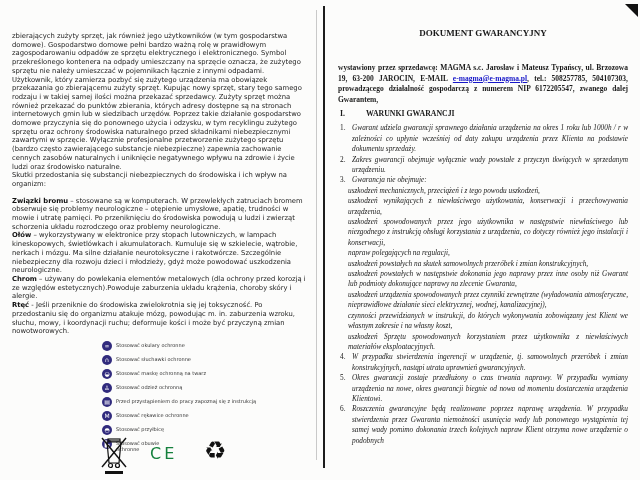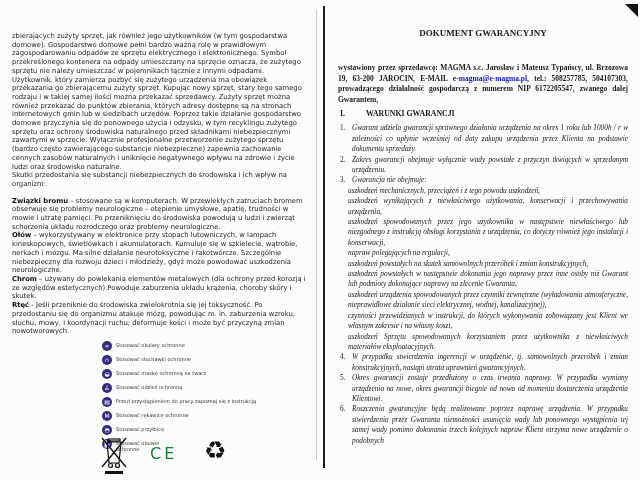--- a/index.html
+++ b/index.html
@@ -31,41 +31,41 @@
   .page-divider-light{position:absolute;left:316px;top:10px;width:1px;height:450px;background:#c9c9c9;}
   .page-divider-dark{position:absolute;left:323px;top:6px;width:2px;height:462px;background:#1c1c1c;}
   .corner-mark{position:absolute;right:2px;top:4px;width:13px;height:13px;background:#111;
                clip-path:polygon(0 0,100% 0,100% 100%);}
 
   
   .right-page{position:absolute;left:338px;top:28px;width:290px;color:#1a1a1a;
               font-family:"Liberation Serif",serif;}
   .rp-title{text-align:center;font-weight:bold;font-size:9px;margin-bottom:25px;}
   .rp-intro{font-size:7.5px;line-height:10.6px;font-weight:bold;text-align:justify;margin-bottom:3px;}
-  .email{color:#1616c8;cursor:pointer;}
+  .email{color:#1616c8;text-decoration:underline;cursor:pointer;}
   .rp-section{font-weight:bold;font-size:7.8px;margin:4px 0 5px 2px;}
   .rp-section .sec-num{display:inline-block;width:26px;}
   .clause{display:flex;font-size:7.3px;line-height:10.4px;text-align:justify;}
   .clause .cnum{flex:0 0 14px;padding-left:2px;box-sizing:border-box;}
   .clause .ctext{flex:1;font-style:italic;}
   .clause.sub{padding-left:10px;}
 </style>
 </head>
 <body>
 
 <div class="canvas">
 
   <div class="left-page">
     <div class="left-text">
       <p>zbierających zużyty sprzęt, jak również jego użytkowników (w tym gospodarstwa domowe). Gospodarstwo domowe pełni bardzo ważną rolę w prawidłowym zagospodarowaniu odpadów ze sprzętu elektrycznego i elektronicznego. Symbol przekreślonego kontenera na odpady umieszczany na sprzęcie oznacza, że zużytego sprzętu nie należy umieszczać w pojemnikach łącznie z innymi odpadami. Użytkownik, który zamierza pozbyć się zużytego urządzenia ma obowiązek przekazania go zbierającemu zużyty sprzęt. Kupując nowy sprzęt, stary tego samego rodzaju i w takiej samej ilości można przekazać sprzedawcy. Zużyty sprzęt można również przekazać do punktów zbierania, których adresy dostępne są na stronach internetowych gmin lub w siedzibach urzędów. Poprzez takie działanie gospodarstwo domowe przyczynia się do ponownego użycia i odzysku, w tym recyklingu zużytego sprzętu oraz ochrony środowiska naturalnego przed składnikami niebezpiecznymi zawartymi w sprzęcie. Wyłącznie profesjonalne przetworzenie zużytego sprzętu (bardzo często zawierającego substancje niebezpieczne) zapewnia zachowanie cennych zasobów naturalnych i uniknięcie negatywnego wpływu na zdrowie i życie ludzi oraz środowisko naturalne.</p>
       <p>Skutki przedostania się substancji niebezpiecznych do środowiska i ich wpływ na organizm:</p>
 
       <p class="hazard first"><b class="term">Związki bromu</b><span> – </span><span>stosowane są w komputerach. W przewlekłych zatruciach bromem obserwuje się problemy neurologiczne – otępienie umysłowe, apatię, trudności w mowie i utratę pamięci. Po przeniknięciu do środowiska powodują u ludzi i zwierząt schorzenia układu rozrodczego oraz problemy neurologiczne.</span></p>
       <p class="hazard"><b class="term">Ołów</b><span> – </span><span>wykorzystywany w elektronice przy stopach lutowniczych, w lampach kineskopowych, świetlówkach i akumulatorach. Kumuluje się w szkielecie, wątrobie, nerkach i mózgu. Ma silne działanie neurotoksyczne i rakotwórcze. Szczególnie niebezpieczny dla rozwoju dzieci i młodzieży, gdyż może powodować uszkodzenia neurologiczne.</span></p>
-      <p class="hazard"><b class="term">Chrom</b><span> – </span><span>używany do powlekania elementów metalowych (dla ochrony przed korozją i ze względów estetycznych).Powoduje zaburzenia układu krążenia, choroby skóry i skutek.</span></p>
+      <p class="hazard"><b class="term">Chrom</b><span> – </span><span>używany do powlekania elementów metalowych (dla ochrony przed korozją i ze względów estetycznych).Powoduje zaburzenia układu krążenia, choroby skóry i alergie.</span></p>
       <p class="hazard"><b class="term">Rtęć</b><span> - </span><span>Jeśli przeniknie do środowiska zwielokrotnia się jej toksyczność. Po przedostaniu się do organizmu atakuje mózg, powodując m. in. zaburzenia wzroku, słuchu, mowy, i koordynacji ruchu; deformuje kości i może być przyczyną zmian nowotworowych.</span></p>
     </div>
 
     <div class="icon-list">
       <div class="icon-row">
           <span class="icon-circle">∞</span>
           <span class="icon-label">Stosować okulary ochronne</span>
         </div>
       <div class="icon-row">
           <span class="icon-circle">∩</span>

